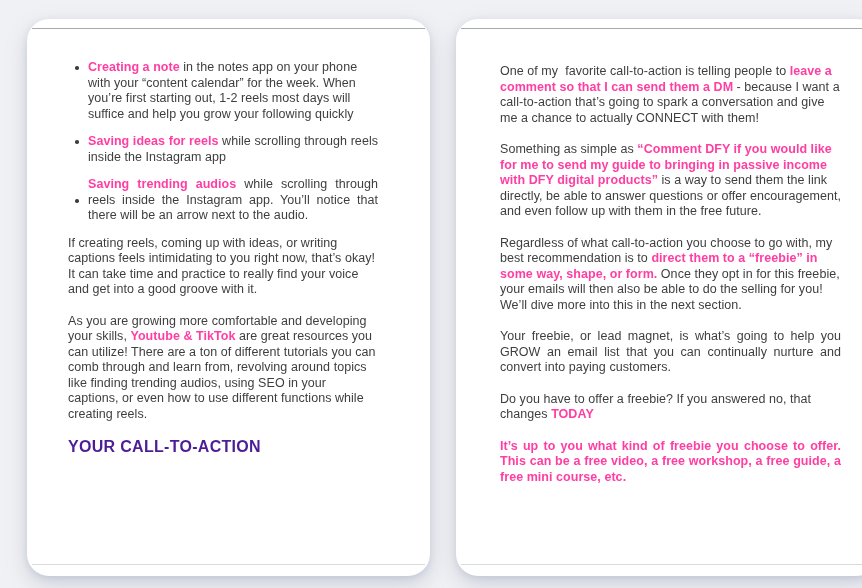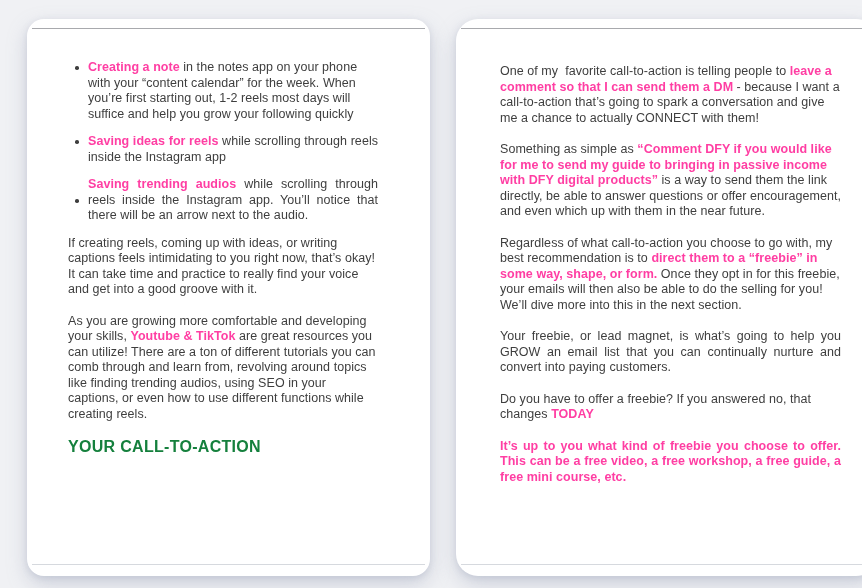--- a/index.html
+++ b/index.html
@@ -18,42 +18,42 @@
     box-sizing:border-box;
   }
   .page::before{ 
     content:"";position:absolute;left:5px;right:5px;top:9px;height:1px;
     background:#a8a9ad;
   }
   .page::after{ 
     content:"";position:absolute;left:5px;right:5px;bottom:11px;height:1px;
     background:#d6d9de;
   }
-  .page-left{left:27px;width:403px;padding:41px 52px 0 41px;border-radius:17px;}
+  .page-left{left:27px;width:403px;padding:41px 52px 0 41px;}
   .page-right{left:456px;width:422px;padding:45px 37px 12px 44px;}
 
   .para,.bullet-item{
     font-size:12.5px;line-height:15.5px;color:#3e3e3e;
     margin:0 0 16px 0;letter-spacing:.05px;
   }
   .align-justify{text-align:justify;}
   .align-left{text-align:left;}
   .run{white-space:pre-wrap;}
   .run.pink{color:#ff3ea3;font-weight:700;}
 
   .bullet-list{list-style:none;margin:0 0 4px 0;padding:0;}
   .bullet-item{position:relative;padding-left:20px;margin-bottom:12px;}
   .bullet-item::before{
     content:"";position:absolute;left:7px;top:6px;width:3.5px;height:3.5px;
     border-radius:50%;background:#3e3e3e;
   }
   .bullet-item.dot-mid::before{top:22px;}
 
   .section-heading{
-    font-size:16px;font-weight:800;color:#15803d;
+    font-size:16px;font-weight:800;color:#4c1d95;
     letter-spacing:.3px;margin:1px 0 16px 0;
   }
   .section-banner{
     background:#f0609f;color:#ffffff;
     font-size:15px;font-weight:800;letter-spacing:2.2px;
     text-align:center;height:28px;line-height:28px;
     margin:12px -11px 21px -15px;
   }
 </style>
 </head>
@@ -65,19 +65,19 @@
         <li class="bullet-item align-left"><span class="run pink">Creating a note</span><span class="run"> in the notes app on your phone with your “content calendar” for the week. When you’re first starting out, 1-2 reels most days will suffice and help you grow your following quickly</span></li>
         <li class="bullet-item align-justify"><span class="run pink">Saving ideas for reels</span><span class="run"> while scrolling through reels inside the Instagram app</span></li>
         <li class="bullet-item align-justify dot-mid"><span class="run pink">Saving trending audios</span><span class="run"> while scrolling through reels inside the Instagram app. You’ll notice that there will be an arrow next to the audio.</span></li>
       </ul>
       <p class="para align-left"><span class="run">If creating reels, coming up with ideas, or writing captions feels intimidating to you right now, that’s okay! It can take time and practice to really find your voice and get into a good groove with it.</span></p>
       <p class="para align-left"><span class="run">As you are growing more comfortable and developing your skills, </span><span class="run pink">Youtube &amp; TikTok</span><span class="run"> are great resources you can utilize! There are a ton of different tutorials you can comb through and learn from, revolving around topics like finding trending audios, using SEO in your captions, or even how to use different functions while creating reels.</span></p>
       <h2 class="section-heading">YOUR CALL-TO-ACTION</h2>
     </article>
   <article class="page page-right">
       <p class="para align-left"><span class="run">One of my  favorite call-to-action is telling people to </span><span class="run pink">leave a comment so that I can send them a DM</span><span class="run"> - because I want a call-to-action that’s going to spark a conversation and give me a chance to actually CONNECT with them!</span></p>
-      <p class="para align-left"><span class="run">Something as simple as </span><span class="run pink">“Comment DFY if you would like for me to send my guide to bringing in passive income with DFY digital products”</span><span class="run"> is a way to send them the link directly, be able to answer questions or offer encouragement, and even which up with them in the near future.</span></p>
+      <p class="para align-left"><span class="run">Something as simple as </span><span class="run pink">“Comment DFY if you would like for me to send my guide to bringing in passive income with DFY digital products”</span><span class="run"> is a way to send them the link directly, be able to answer questions or offer encouragement, and even follow up with them in the free future.</span></p>
       <p class="para align-left"><span class="run">Regardless of what call-to-action you choose to go with, my best recommendation is to </span><span class="run pink">direct them to a “freebie” in some way, shape, or form.</span><span class="run"> Once they opt in for this freebie, your emails will then also be able to do the selling for you! We’ll dive more into this in the next section.</span></p>
       <p class="para align-justify"><span class="run">Your freebie, or lead magnet, is what’s going to help you GROW an email list that you can continually nurture and convert into paying customers.</span></p>
       <p class="para align-left"><span class="run">Do you have to offer a freebie? If you answered no, that changes </span><span class="run pink">TODAY</span></p>
       <p class="para align-justify"><span class="run pink">It’s up to you what kind of freebie you choose to offer. This can be a free video, a free workshop, a free guide, a free mini course, etc.</span></p>
     </article>
 </div>
 
 </body></html>

